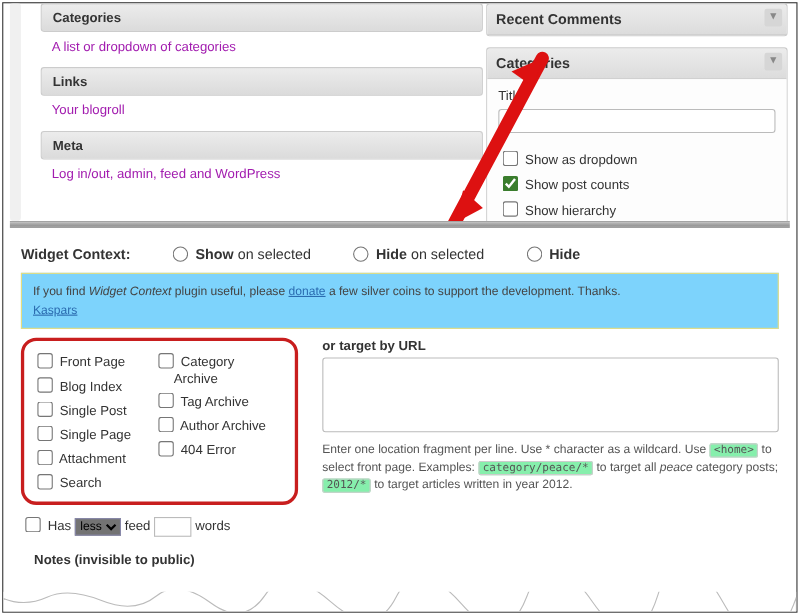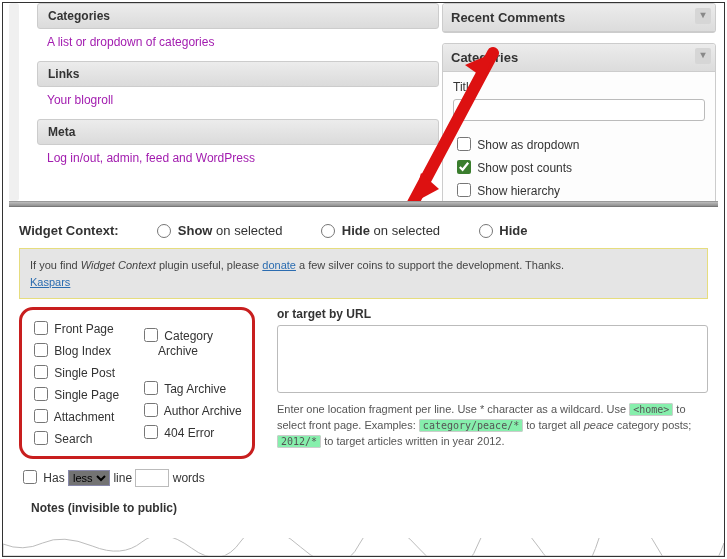--- a/index.html
+++ b/index.html
@@ -132,51 +132,50 @@
   .radio-opt {
     margin-left: 30px;
     display: inline-block;
   }
   .radio-opt input[type=radio] {
     width: 14px; height: 14px;
     vertical-align: -3px;
     accent-color: #2b6cb0;
   }
   .donate-box {
-    background: #e5e5e5;
+    background: #7dd3fc;
     border: 1px solid #e6dd7e;
     padding: 8px 10px;
     font-size: 11px;
     line-height: 1.5;
     color: #444;
   }
   .donate-box a { color: #2b6cb0; text-decoration: underline; }
   .donate-box .author { color: #2b6cb0; text-decoration: underline; }
   .ctx-body {
     display: flex;
     align-items: flex-start;
     margin-top: 8px;
   }
   .page-checks {
     border: 3px solid #c81e1e;
     border-radius: 14px;
-    padding: 6px 8px 6px 8px;
+    padding: 6px 24px 6px 8px;
     display: flex;
     gap: 6px;
-    align-items: center;
   }
   .page-checks .col { width: 104px; }
   .page-checks label.row {
     display: block;
     margin: 2px 0;
     color: #333;
     font-size: 12px;
     white-space: nowrap;
   }
-  .page-checks .indent { display:block; margin-left: 18px; margin-top:-3px; margin-bottom:20px;}
+  .page-checks .indent { display:block; margin-left: 18px; margin-top:-3px; margin-bottom:3px;}
   .url-col {
     margin-left: 22px;
     flex: 1;
   }
   .url-col .lbl { font-weight: bold; font-size: 12px; margin-bottom: 4px; display:block;}
   .url-area {
     width: 100%;
     height: 68px;
     border: 1px solid #bbb;
     border-radius: 3px;
@@ -339,21 +338,21 @@
             <label class="row"><input type="checkbox" class="wp" style=""> <span>Category</span></label>
             <span class="indent">Archive</span>
             <label class="row"><input type="checkbox" class="wp" style=""> <span>Tag Archive</span></label>
             <label class="row"><input type="checkbox" class="wp" style=""> <span>Author Archive</span></label>
             <label class="row"><input type="checkbox" class="wp" style=""> <span>404 Error</span></label>
           </div>
         </div>
         <div class="wc-row">
           <label><input type="checkbox" class="wp" style=""> <span>Has</span></label>
           <select><option>less</option></select>
-          <span>line</span>
+          <span>feed</span>
           <input type="text" value="" style="">
           <span>words</span>
         </div>
       </div>
 
       <div class="url-col">
         <span class="lbl">or target by URL</span>
         <textarea class="url-area" style=""></textarea>
         <div class="hint">
           <span>Enter one location fragment per line. Use * character as a wildcard. Use </span><code>&lt;home&gt;</code><span> to select front page. Examples: </span><code>category/peace/*</code><span> to target all </span><em>peace</em><span> category posts; </span><code>2012/*</code><span> to target articles written in year 2012.</span>

